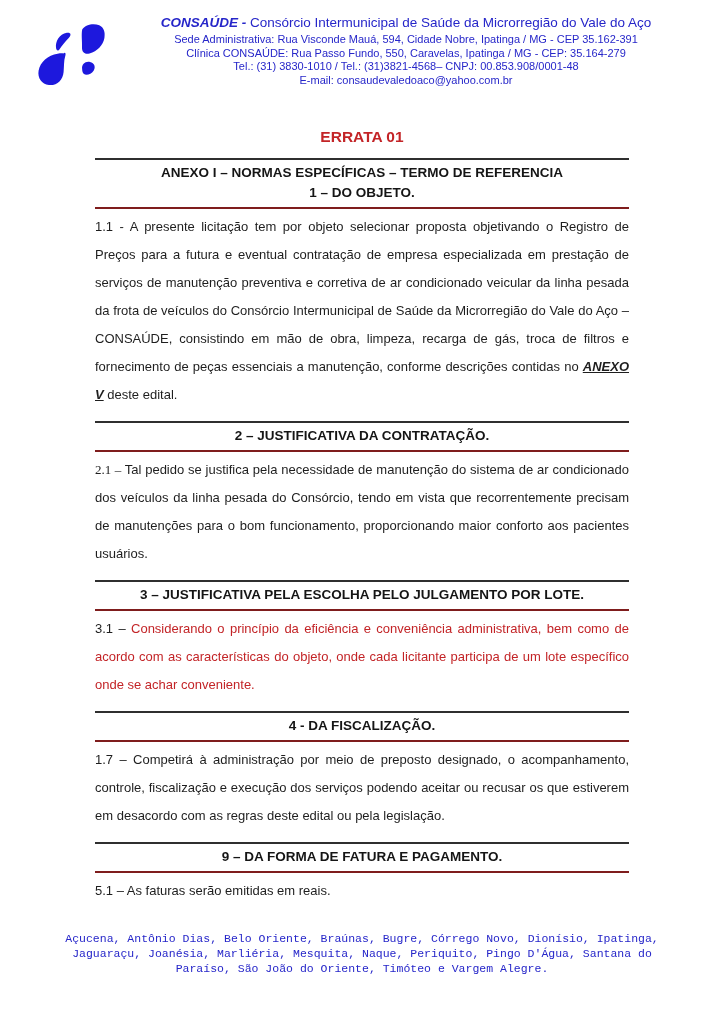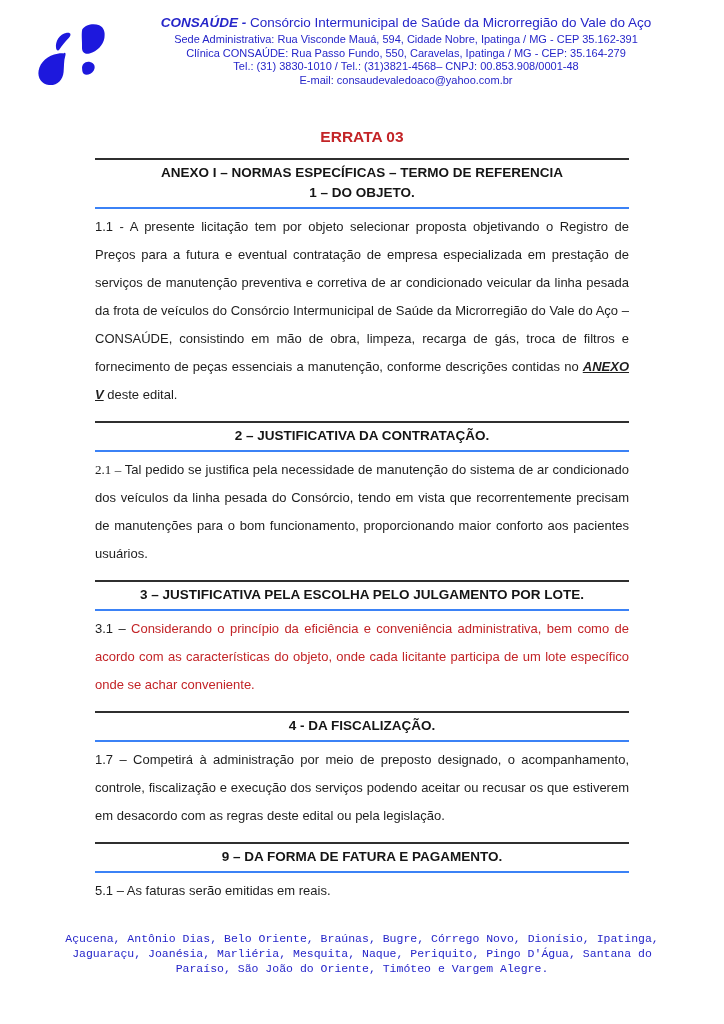--- a/index.html
+++ b/index.html
@@ -14,21 +14,21 @@
   .org-line{font-size:13.5px;line-height:17px;margin-bottom:2px;white-space:nowrap;}
   .org-bold{font-weight:bold;font-style:italic;}
   .head-small{font-size:11px;line-height:13.5px;}
   .email-link{color:#2626c9;cursor:pointer;}
 
   
   .doc{margin:0 95px;}
   .doc-title{margin:36px 0 0;text-align:center;font-size:15.5px;font-weight:bold;color:#c32427;}
   .summary{margin:14px 0 0;font-size:12.5px;font-weight:bold;line-height:21px;text-align:justify;color:#c32427;}
 
-  .hblock{margin-top:12px;border-top:2px solid #2f2f2f;border-bottom:2px solid #3b82f6;
+  .hblock{margin-top:12px;border-top:2px solid #2f2f2f;border-bottom:2px solid #7f1d1d;
           padding:3px 0 4px;text-align:center;font-weight:bold;font-size:13.5px;line-height:20px;color:#151515;}
 
   .clause{margin:4px 0 0;font-size:13px;line-height:28px;text-align:justify;}
   .clause.red-body{color:#c32427;}
   .clause .marker{color:#1e1e1e;}
   .serif-marker{font-family:"Liberation Serif",serif;}
   .anexo-ref{font-weight:bold;font-style:italic;text-decoration:underline;}
   .srp-note{margin-top:16px;}
   .section-gap{margin-top:12px;}
 
@@ -52,21 +52,21 @@
       <div class="org-line"><span class="org-bold">CONSAÚDE -</span><span> Consórcio Intermunicipal de Saúde da Microrregião do Vale do Aço</span></div>
       <div class="head-small">Sede Administrativa: Rua Visconde Mauá, 594, Cidade Nobre, Ipatinga / MG - CEP 35.162-391</div>
       <div class="head-small">Clínica CONSAÚDE: Rua Passo Fundo, 550, Caravelas, Ipatinga / MG - CEP: 35.164-279</div>
       <div class="head-small">Tel.: (31) 3830-1010 / Tel.: (31)3821-4568– CNPJ: 00.853.908/0001-48</div>
       <div class="head-small"><span>E-mail: </span><a class="email-link">consaudevaledoaco@yahoo.com.br</a></div>
     </div>
   </header>
 
   <main class="doc">
 
-    <h1 class="doc-title">ERRATA 03</h1>
+    <h1 class="doc-title">ERRATA 01</h1>
 
 
     <div class="hblock section-gap">
       <div>ANEXO I – NORMAS ESPECÍFICAS – TERMO DE REFERENCIA</div>
       <div>1 – DO OBJETO.</div>
     </div>
     <p class="clause"><span class="marker">1.1 - </span><span>A presente licitação tem por objeto selecionar proposta objetivando o Registro de Preços para a futura e eventual contratação de empresa especializada em prestação de serviços de manutenção preventiva e corretiva de ar condicionado veicular da linha pesada da frota de veículos do Consórcio Intermunicipal de Saúde da Microrregião do Vale do Aço – CONSAÚDE, consistindo em mão de obra, limpeza, recarga de gás, troca de filtros e fornecimento de peças essenciais a manutenção, conforme descrições contidas no </span><span class="anexo-ref">ANEXO V</span><span> deste edital.</span></p>
 
     <div class="hblock section-gap">
       <div>2 – JUSTIFICATIVA DA CONTRATAÇÃO.</div>

